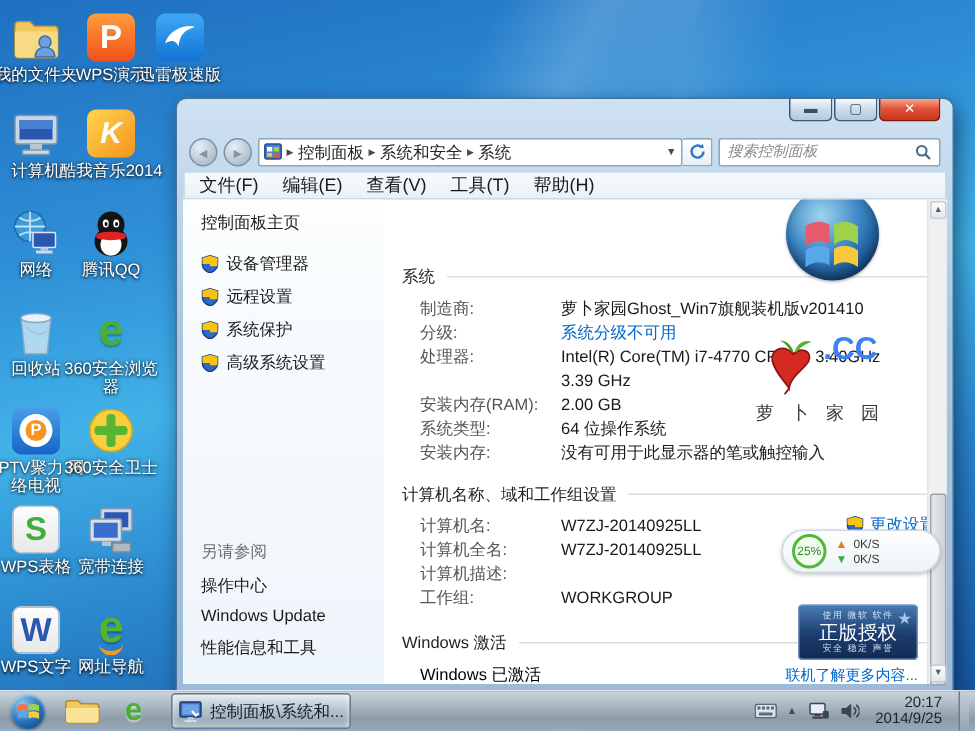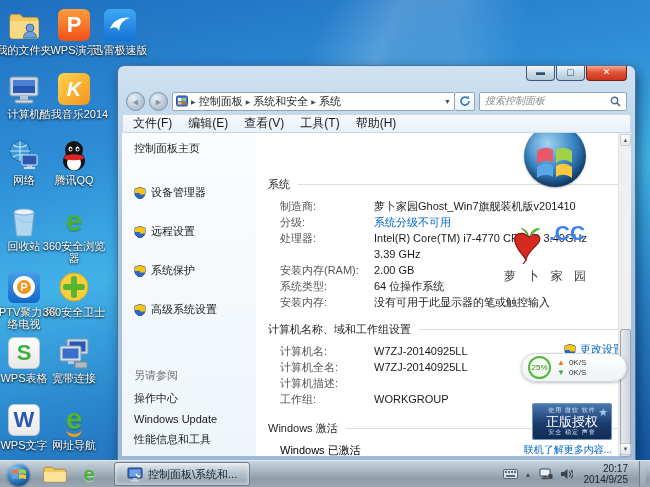--- a/index.html
+++ b/index.html
@@ -45,21 +45,21 @@
   .addr .drop { font-size:7px; color:#4a4a4a; }
   .refreshbtn { width:20px; height:19px; border:1px solid #8fa6ba; border-left:none; border-radius:2px; background:linear-gradient(#fff,#e8f0f8); display:flex; align-items:center; justify-content:center; margin-left:-4px; }
   .searchbox { width:148px; height:19px; background:#fff; border:1px solid #8fa6ba; border-radius:2px;
                display:flex; align-items:center; padding:0 5px; }
   .searchbox .ph { flex:1; font-size:10px; font-style:italic; color:#8a8a8a; }
   .menubar { height:18px; display:flex; align-items:center; gap:16px; padding:0 10px;
              background:linear-gradient(#f6fafd,#e9f1f8); border:1px solid #c8d8e6; border-bottom:none; font-size:12px; color:#1a1a1a; }
   .content { position:absolute; left:4px; right:4px; top:66px; bottom:4px; background:#fff; display:flex; border-top:1px solid #c8d8e6; }
 
   
-  .side { width:134px; background:linear-gradient(#fbfdfe,#eef5fb); padding:8px 0 2px 12px; display:flex; flex-direction:column; font-size:11px;gap:17px; }
+  .side { width:134px; background:linear-gradient(#fbfdfe,#eef5fb); padding:8px 0 10px 12px; display:flex; flex-direction:column; font-size:11px; }
   .side .home { color:#1a1a1a; margin-bottom:12px; }
   .task { display:flex; align-items:center; gap:5px; color:#1a1a1a; margin-bottom:7px; cursor:pointer; }
   .seealso { margin-top:auto; }
   .seealso .hdr { color:#707070; margin-bottom:8px; }
   .seealso .itm { color:#1a1a1a; margin-bottom:7px; cursor:pointer; }
 
   
   .main { flex:1; position:relative; overflow:hidden; padding:0 0 0 12px; font-size:11px; }
   .orb { position:absolute; top:-8px; right:32px; width:62px; height:62px; border-radius:50%;
          background:radial-gradient(circle at 38% 30%, #9fd4f0, #3a85c4 45%, #0d3d75 85%);
@@ -99,21 +99,21 @@
 
   
   .tbar { position:absolute; left:0; bottom:0; width:650px; height:27px;
           background:linear-gradient(#c9d4dd,#a7b5c0 40%,#8d9ca8 70%,#99a8b3);
           border-top:1px solid #dfe7ed; display:flex; align-items:center; z-index:10; }
   .orb-start { width:23px; height:23px; border-radius:50%; margin:0 10px 0 7px;
                background:radial-gradient(circle at 35% 30%, #8ecbec, #2b77bd 50%, #0b3f7e 90%);
                box-shadow:0 1px 2px rgba(0,0,0,.4), inset 0 1px 2px rgba(255,255,255,.6);
                display:flex; align-items:center; justify-content:center; }
   .tico { width:30px; height:24px; display:flex; align-items:center; justify-content:center; margin-right:4px; border-radius:3px; }
-  .taskbtn { height:24px; display:flex; align-items:center; gap:5px; padding:0 12px; margin-left:6px;
+  .taskbtn { height:24px; display:flex; align-items:center; gap:5px; padding:0 4px; margin-left:6px;
              background:linear-gradient(rgba(255,255,255,.55), rgba(205,218,229,.45) 50%, rgba(170,188,202,.45));
              border:1px solid #6c7d8a; border-radius:3px; box-shadow:inset 0 0 4px rgba(255,255,255,.7); }
   .taskbtn .tl { font-size:11px; color:#14202c; white-space:nowrap; }
   .tray { margin-left:auto; display:flex; align-items:center; gap:7px; padding-right:4px; height:100%; }
   .tray .hid { font-size:7px; color:#43505c; }
   .clock { text-align:right; font-size:10px; color:#17222e; line-height:11px; margin:0 4px; }
   .showdesk { width:7px; height:100%; border-left:1px solid #6e7e8a; background:linear-gradient(#c3cfd8,#96a5b1); }
 </style>
 </head>
 <body>

